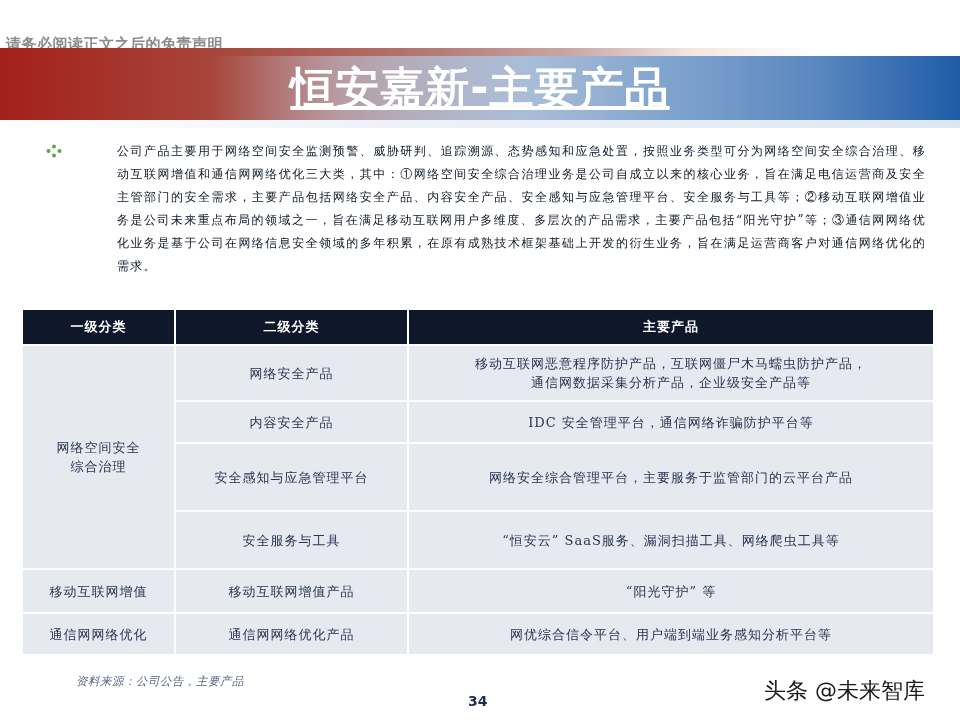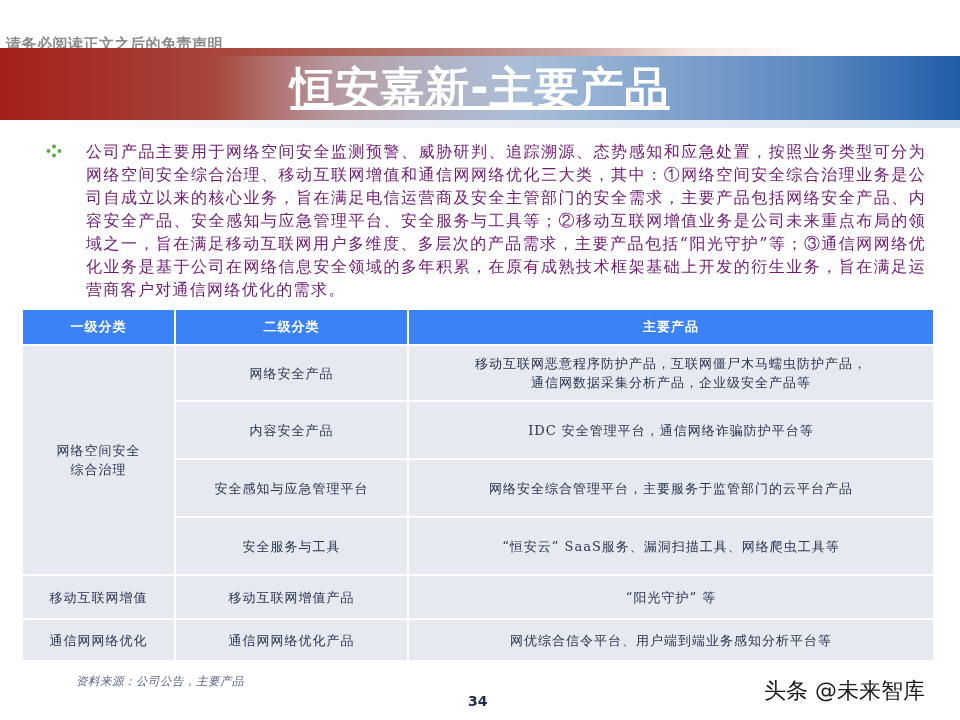--- a/index.html
+++ b/index.html
@@ -34,31 +34,31 @@
     }
     .intro {
       position: absolute; left: 46px; top: 140px; width: 880px;
       display: flex;
     }
     .bullet {
       width: 40px; flex: none; padding-top: 4px;
     }
     .bullet svg { display: block; }
     .intro-text {
-      font-size: 16px; line-height: 23px; color: #701a75;
-      letter-spacing: 1.3px; text-align: justify;
+      font-size: 12px; line-height: 23px; color: #0f172a;
+      letter-spacing: 1.3px; text-align: justify; margin-left: 31px;
     }
     table.products {
       position: absolute; left: 23px; top: 310px; width: 914px;
       border-collapse: separate; border-spacing: 2px 2px;
       margin: -2px;
       font-size: 13px; color: #2a3550;
     }
     table.products th {
-      background: #3b82f6; color: #ffffff; font-weight: bold;
+      background: #0f172a; color: #ffffff; font-weight: bold;
       font-family: "DejaVu Sans", sans-serif; font-size: 13px;
       height: 34px; padding: 0; letter-spacing: 1px;
     }
     table.products td {
       background: #e6e9f0; text-align: center; vertical-align: middle;
       padding: 0 6px; letter-spacing: 1px; line-height: 19px;
     }
     .c1 { width: 151px; }
     .c2 { width: 231px; }
     .source {
@@ -110,25 +110,25 @@
       <td rowspan="4">
         <div>网络空间安全</div>
         <div>综合治理</div>
       </td>
       <td>网络安全产品</td>
       <td>
         <div>移动互联网恶意程序防护产品，互联网僵尸木马蠕虫防护产品，</div>
         <div>通信网数据采集分析产品，企业级安全产品等</div>
       </td>
     </tr>
-    <tr style="height:56px;margin-left:15px;">
+    <tr style="height:40px;margin-left:15px;">
       <td>内容安全产品</td>
       <td>IDC 安全管理平台，通信网络诈骗防护平台等</td>
     </tr>
-    <tr style="height:56px;">
+    <tr style="height:66px;">
       <td>安全感知与应急管理平台</td>
       <td>网络安全综合管理平台，主要服务于监管部门的云平台产品</td>
     </tr>
     <tr style="height:56px;">
       <td>安全服务与工具</td>
       <td>“恒安云” SaaS服务、漏洞扫描工具、网络爬虫工具等</td>
     </tr>
     <tr style="height:42px;">
       <td>移动互联网增值</td>
       <td>移动互联网增值产品</td>

